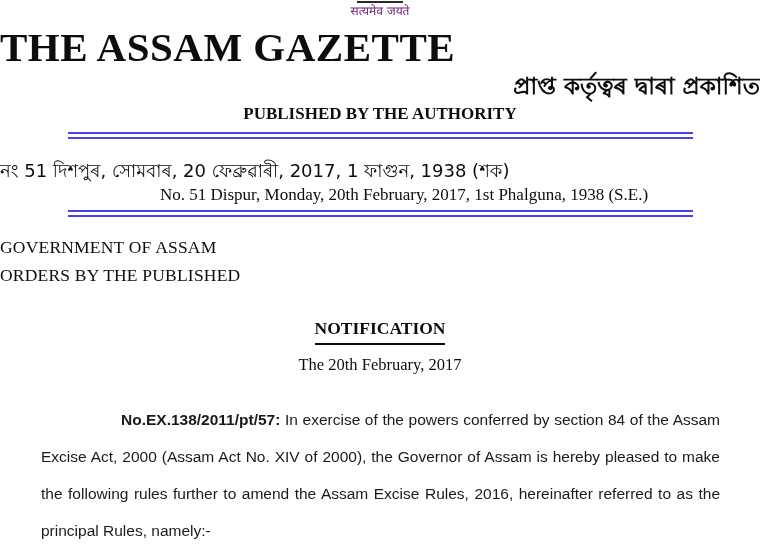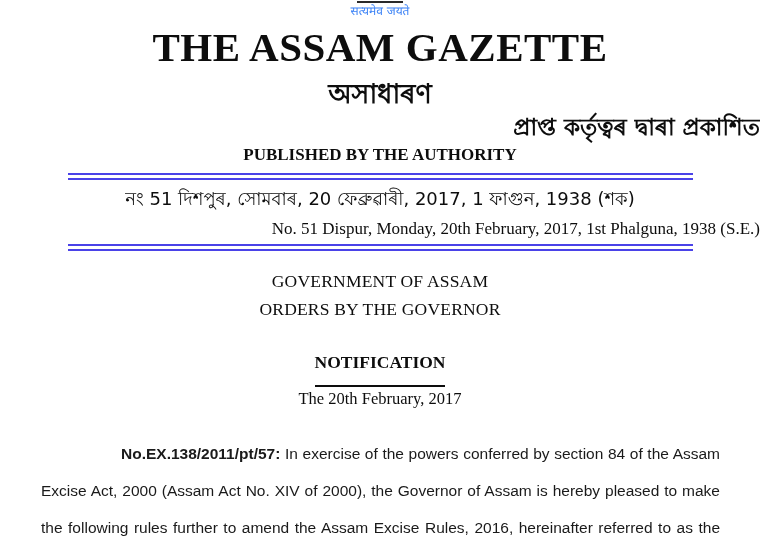--- a/index.html
+++ b/index.html
@@ -13,30 +13,29 @@
   .page { width: 760px; height: 558px; padding-top: 1px; }
 
   .emblem-stub {
     width: 46px; height: 2px;
     background: #2a2a2a;
     margin: 0 auto 1px auto;
   }
   .emblem-caption {
     font-family: "DejaVu Sans", sans-serif;
     font-size: 12px;
-    color: #3b82f6;
+    color: #701a75;
     text-align: center;
     line-height: 14px;
   }
   .gazette-title {
     margin-top: 7px;
     font-size: 41px;
     font-weight: bold;
     letter-spacing: 0.5px;
-    text-align: center;
     line-height: 44px;
   }
   .assamese-extraordinary {
     margin-top: 9px;
     font-size: 27px;
     font-weight: bold;
     text-align: center;
     line-height: 32px;
     font-family: "DejaVu Sans", "Liberation Serif", serif;
   }
@@ -67,50 +66,50 @@
     width: 625px;
     margin: 0 auto;
     height: 7px;
     border-top: 2px solid #4a42e8;
     border-bottom: 2px solid #4a42e8;
     background: transparent;
   }
   .rule-1 { margin-top: 8px; }
   .rule-2 { margin-top: 5px; }
   .issue-assamese {
-    margin-top: 7px;
+    margin-top: 20px;
     font-size: 18px;
-    text-align: center;
+    text-align: left;
     line-height: 24px;
     font-family: "DejaVu Sans", "Liberation Serif", serif;
   }
   .issue-english {
-    margin-top: 8px;
+    margin-top: 2px;
     font-size: 17px;
-    text-align: right;
+    text-align: center;
     line-height: 20px;
     padding-left: 48px;
   }
   .gov-block { margin-top: 16px; }
   .gov-line {
     font-size: 17.5px;
-    text-align: center;
+    text-align: left;
     line-height: 28px;
     letter-spacing: 0.2px;
   }
   .notification-heading {
     margin-top: 29px;
     font-size: 17.5px;
     font-weight: bold;
     text-align: center;
     line-height: 21px;
   }
   .notification-heading span {
     border-bottom: 2px solid #0d0d0d;
-    padding-bottom: 13px;
+    padding-bottom: 5px;
   }
   .notification-date {
     margin-top: 16px;
     font-size: 16.5px;
     text-align: center;
     line-height: 20px;
   }
   .body-paragraph {
     margin-top: 26px;
     padding: 0 40px 0 41px;
@@ -127,38 +126,37 @@
 <body>
 
 <div class="page">
 
   <div class="emblem-stub"></div>
 
   <div class="emblem-caption">सत्यमेव जयते</div>
 
   <h1 class="gazette-title">THE ASSAM GAZETTE</h1>
 
-  <div class="assamese-extraordinary">অসাধাৰণ</div>
 
 
   <div class="published-assamese">প্ৰাপ্ত কৰ্তৃত্বৰ দ্বাৰা প্ৰকাশিত</div>
 
   <div class="published-english">PUBLISHED BY THE AUTHORITY</div>
 
   <div class="double-rule rule-1"></div>
 
   <div class="issue-assamese">নং 51 দিশপুৰ, সোমবাৰ, 20 ফেব্ৰুৱাৰী, 2017,  1 ফাগুন, 1938 (শক)</div>
 
   <div class="issue-english">No. 51 Dispur, Monday, 20th February, 2017, 1st Phalguna, 1938 (S.E.)</div>
 
   <div class="double-rule rule-2"></div>
 
   <div class="gov-block">
     <div class="gov-line">GOVERNMENT OF ASSAM</div>
-    <div class="gov-line">ORDERS BY THE GOVERNOR</div>
+    <div class="gov-line">ORDERS BY THE PUBLISHED</div>
   </div>
 
   <div class="notification-heading">
     <span>NOTIFICATION</span>
   </div>
 
   <div class="notification-date">The 20th February, 2017</div>
 
   <p class="body-paragraph"><span class="ref">No.EX.138/2011/pt/57:</span><span> In exercise of the powers conferred by section 84 of the Assam Excise Act, 2000 (Assam Act No. XIV of 2000), the Governor of Assam is hereby pleased to make the following rules further to amend the Assam Excise Rules, 2016, hereinafter referred to as the principal Rules, namely:-</span></p>
 

